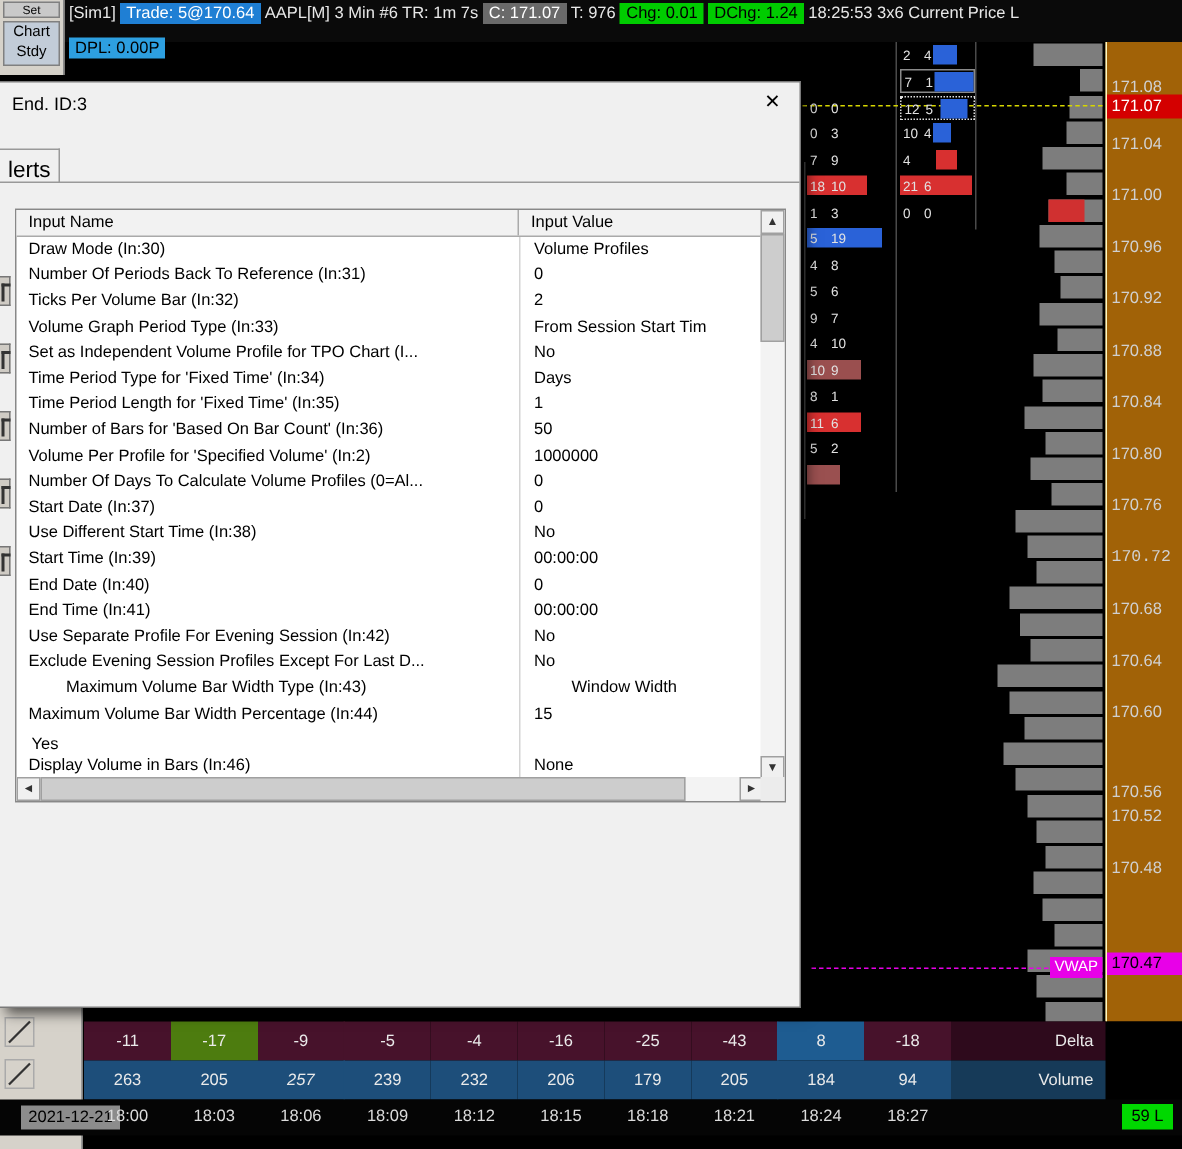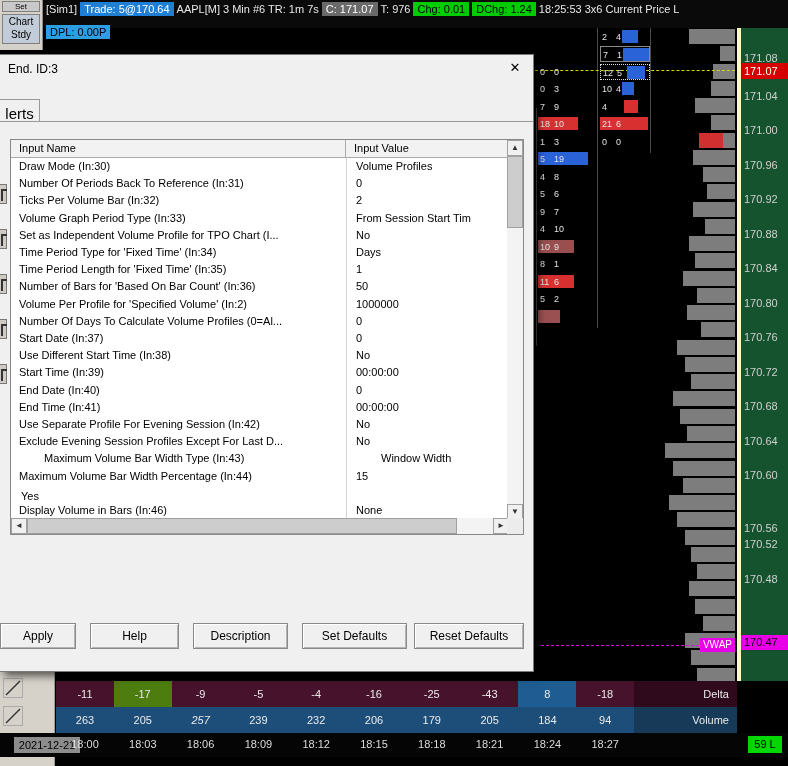--- a/index.html
+++ b/index.html
@@ -28,21 +28,21 @@
   #vwap-dash{position:absolute;left:8px;top:617px;width:158px;height:0;border-top:1px dashed #e800e8;}
   #vwap-chip{position:absolute;left:167px;top:610px;width:35px;height:14px;background:#e800e8;color:#fff;font-size:10px;text-align:center;line-height:14px;}
   #ladder-left{position:absolute;left:5px;top:0;width:58px;height:100%;}
   #ladder-right{position:absolute;left:67px;top:0;width:52px;height:100%;}
   .lrow{position:absolute;left:0;width:50px;height:16px;}
   .box-solid{border:1px solid #8a8a8a;}
   .box-dotted{border:1px dotted #e0e0e0;}
   .lbar{position:absolute;top:1px;height:13px;}
   .ladder-num{position:absolute;top:3px;font-size:9px;color:#e2e2e2;line-height:10px;}
   .n1{left:2px;} .n2{left:16px;}
-  #price-scale{position:absolute;left:204px;top:0;width:51px;height:100%;border-left:4px solid #fef9c3;background:#14532d;}
+  #price-scale{position:absolute;left:204px;top:0;width:51px;height:100%;border-left:1px solid #fef9c3;background:#a16207;}
   .ptick{position:absolute;left:3px;font-size:11px;color:#d0d0d0;}
   #last-chip{position:absolute;left:0;top:35px;width:51px;height:16px;background:#d40000;color:#fff;font-size:11px;line-height:16px;padding-left:3px;}
   #partial-top{position:absolute;left:3px;top:24px;font-size:11px;color:#d0d0d0;}
   #vwap-price-chip{position:absolute;left:0;top:607px;width:51px;height:15px;background:#e800e8;color:#000;font-size:11px;line-height:15px;padding-left:3px;}
 
   
   #dialog{position:absolute;left:0;top:54px;width:534px;height:618px;background:#f0f0f0;border:1px solid #7a7a7a;border-left:none;box-shadow:4px 4px 8px rgba(0,0,0,.6);z-index:40;color:#000;}
   #dlg-title{position:absolute;left:8px;top:7px;font-size:12px;}
   #dlg-close{position:absolute;right:8px;top:4px;width:20px;height:18px;font-size:13px;text-align:center;line-height:18px;cursor:default;}
   #dlg-tab{position:absolute;left:0;top:44px;width:40px;height:23px;background:#f0f0f0;border:1px solid #999;border-bottom:none;border-left:none;font-size:15px;text-align:center;padding-top:5px;}
@@ -260,21 +260,21 @@
       <div id="last-chip">171.07</div>
       <div id="vwap-price-chip">170.47</div>
     <div class="ptick" style="top: 62px;">171.04</div>
         <div class="ptick" style="top: 96px;">171.00</div>
         <div class="ptick" style="top: 131px;">170.96</div>
         <div class="ptick" style="top: 165px;">170.92</div>
         <div class="ptick" style="top: 200px;">170.88</div>
         <div class="ptick" style="top: 234px;">170.84</div>
         <div class="ptick" style="top: 269px;">170.80</div>
         <div class="ptick" style="top: 303px;">170.76</div>
-        <div class="ptick" style="top: 338px;">170.72</div>
+        <div class="ptick" style="top: 338px; font-family: Liberation Mono, monospace;">170.72</div>
         <div class="ptick" style="top: 372px;">170.68</div>
         <div class="ptick" style="top: 407px;">170.64</div>
         <div class="ptick" style="top: 441px;">170.60</div>
         <div class="ptick" style="top: 476px; margin-top: 18px;">170.56</div>
         <div class="ptick" style="top: 510px;">170.52</div>
         <div class="ptick" style="top: 545px;">170.48</div>
       </div>
   </div>
 
   <div id="dialog">
@@ -384,27 +384,20 @@
 
       <div class="sbar" style="left:0;bottom:0;width:498px;height:16px;">
         <div class="sbtn" style="left:0;top:0;">◄</div>
         <div class="sthumb" style="left:16px;top:0;width:430px;height:16px;"></div>
         <div class="sbtn" style="right:0;top:0;">►</div>
       </div>
       <div style="position:absolute;right:0;bottom:0;width:16px;height:16px;background:#ececec;"></div>
     </div>
 
 
-    <div id="btnrow">
-        <div class="dbtn" style="left: 0px; width: 76px;">Apply</div>
-        <div class="dbtn" style="left: 90px; width: 89px;">Help</div>
-        <div class="dbtn" style="left: 193px; width: 95px;">Description</div>
-        <div class="dbtn" style="left: 302px; width: 105px;">Set Defaults</div>
-        <div class="dbtn" style="left: 414px; width: 110px;">Reset Defaults</div>
-      </div>
   </div>
 
   <div class="frag" style="top:184px;"></div>
   <div class="frag" style="top:229px;"></div>
   <div class="frag" style="top:274px;"></div>
   <div class="frag" style="top:319px;"></div>
   <div class="frag" style="top:364px;"></div>
 
   <div id="bottom-toolbar">
       <div class="tool-cell" style="top: 6px;"><svg width="18" height="18">

